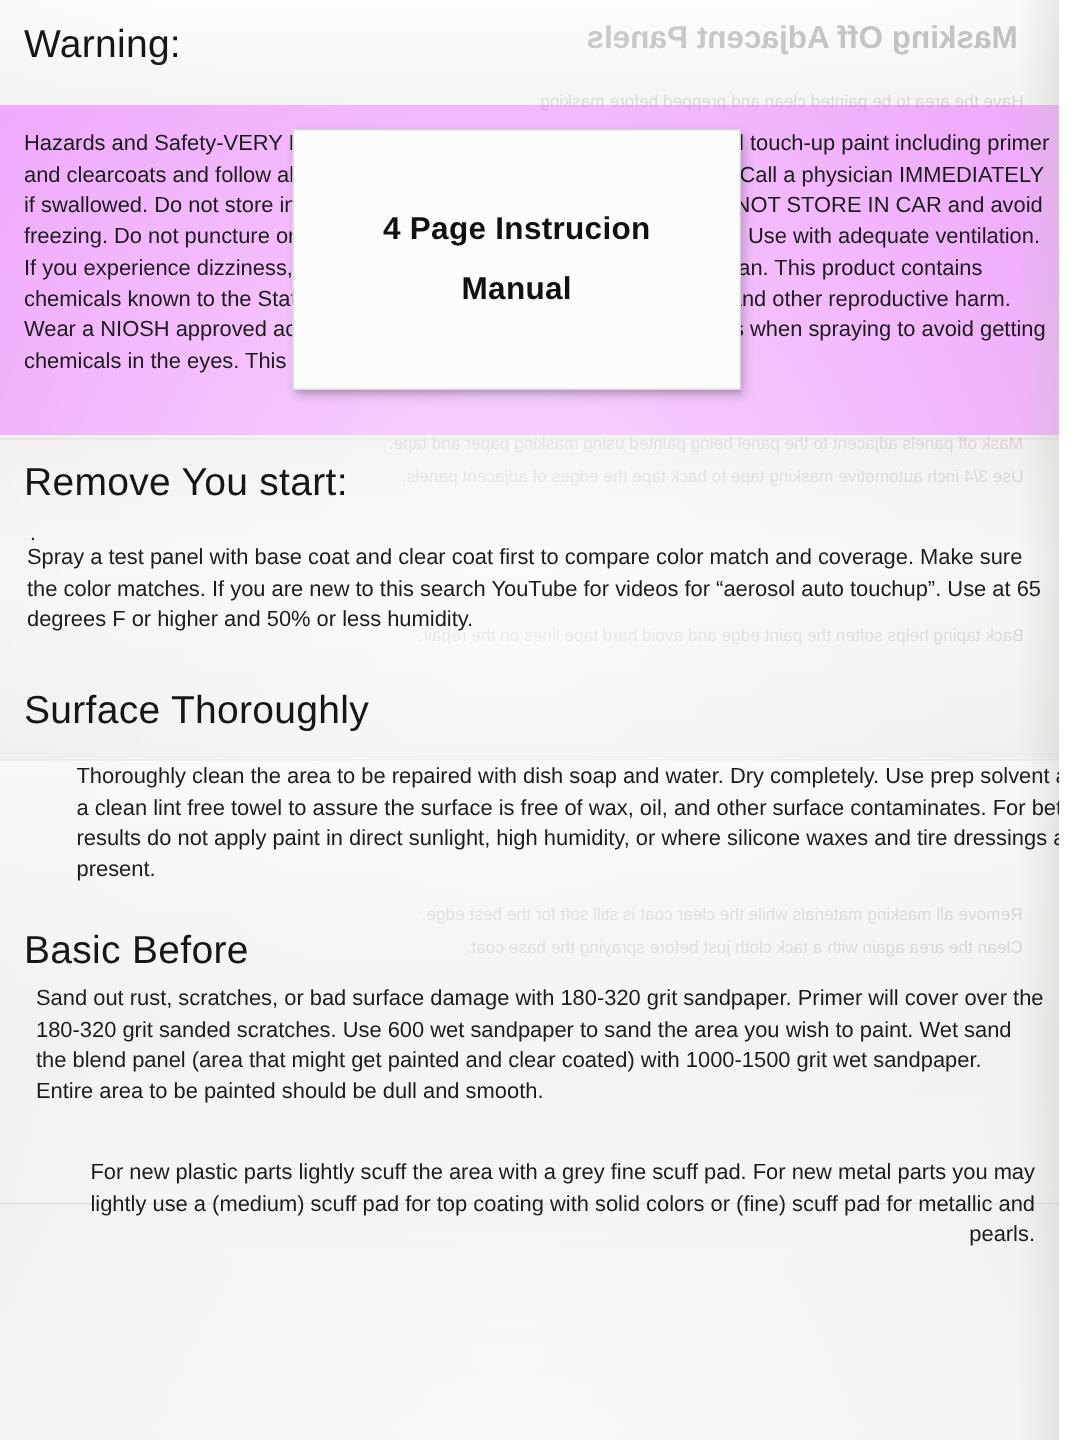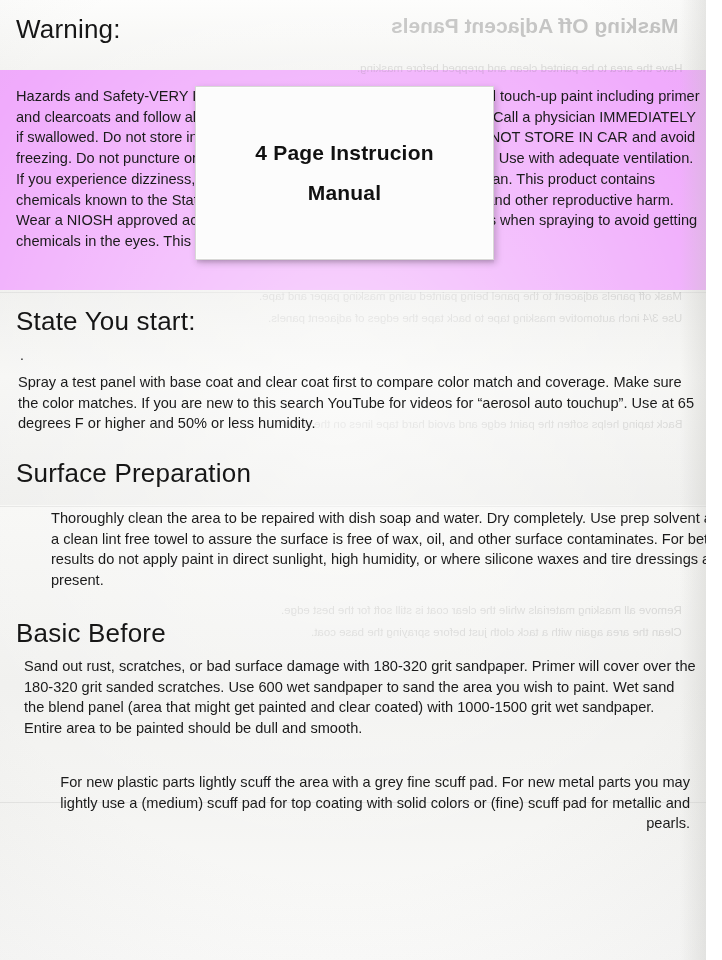--- a/index.html
+++ b/index.html
@@ -103,21 +103,21 @@
 
   .blk { position: absolute; }
 
   
   #warn-title { left: 16px; top: 14px; }
   #warn-body  { left: 16px; top: 86px; width: 684px; }
 
   
   #bys-title { left: 16px; top: 306px; }
   #bys-dot   { left: 20px; top: 348px; font-size: 14px; line-height: 1; color:#222; }
-  #bys-body  { left: 18px; top: 372px; width: 676px; }
+  #bys-body  { left: 18px; top: 362px; width: 676px; }
 
   
   #sp-title { left: 16px; top: 458px; }
   #sp-body  { left: 16px; top: 508px; width: 678px; margin-left: 35px; }
 
   
   #bs-title  { left: 16px; top: 618px; }
   #bs-body   { left: 24px; top: 656px; width: 672px; }
   #bs-body2  { left: 26px; top: 772px; width: 664px; text-align: right; }
 
@@ -185,25 +185,25 @@
   <div class="bleed bleed-line" style="top:312px">Use 3/4 inch automotive masking tape to back tape the edges of adjacent panels.</div>
   <div class="bleed bleed-line" style="top:418px">Back taping helps soften the paint edge and avoid hard tape lines on the repair.</div>
   <div class="bleed bleed-line" style="top:604px">Remove all masking materials while the clear coat is still soft for the best edge.</div>
   <div class="bleed bleed-line" style="top:626px">Clean the area again with a tack cloth just before spraying the base coat.</div>
 
   <div class="content">
 
     <h1 class="section blk" id="warn-title">Warning:</h1>
     <p class="body blk" id="warn-body">Hazards and Safety-VERY IMPORTANT. Read all warnings on the aerosol touch-up paint including primer and clearcoats and follow all directions. Keep out of the reach of children. Call a physician IMMEDIATELY if swallowed. Do not store in temperatures above 120F or below 20F. DO NOT STORE IN CAR and avoid freezing. Do not puncture or incinerate. See local laws for proper disposal. Use with adequate ventilation. If you experience dizziness, stop product use immediately and call physician. This product contains chemicals known to the State of California to cause birth defects, cancer and other reproductive harm. Wear a NIOSH approved active paint respirator and WEAR safety goggles when spraying to avoid getting chemicals in the eyes. This includes the primer, paint and clearcoat.</p>
 
-    <h1 class="section blk" id="bys-title">State You start:</h1>
+    <h1 class="section blk" id="bys-title">Remove You start:</h1>
     <div class="blk" id="bys-dot">.</div>
     <p class="body blk" id="bys-body">Spray a test panel with base coat and clear coat first to compare color match and coverage. Make sure the color matches.  If you are new to this search YouTube for videos for “aerosol auto touchup”.  Use at 65 degrees F or higher and 50% or less humidity.</p>
 
-    <h1 class="section blk" id="sp-title">Surface Preparation</h1>
+    <h1 class="section blk" id="sp-title">Surface Thoroughly</h1>
     <p class="body blk" id="sp-body">Thoroughly clean the area to be repaired with dish soap and water.  Dry completely. Use prep solvent and a clean lint free towel to assure the surface is free of wax, oil, and other surface contaminates. For better results do not apply paint in direct sunlight, high humidity, or where silicone waxes and tire dressings are present.</p>
 
     <h1 class="section blk" id="bs-title">Basic Before</h1>
     <p class="body blk" id="bs-body">Sand out rust, scratches, or bad surface damage with 180-320 grit sandpaper. Primer will cover over the 180-320 grit sanded scratches. Use 600 wet sandpaper to sand the area you wish to paint. Wet sand the blend panel (area that might get painted and clear coated) with 1000-1500 grit wet sandpaper. Entire area to be painted should be dull and smooth.</p>
     <p class="body blk" id="bs-body2">For new plastic parts lightly scuff the area with a grey fine scuff pad. For new metal parts you may lightly use a (medium) scuff pad for top coating with solid colors or (fine) scuff pad for metallic and pearls.</p>
 
   </div>
 
   <div class="card-shadow-bottom"></div>
   <div id="label-card">

